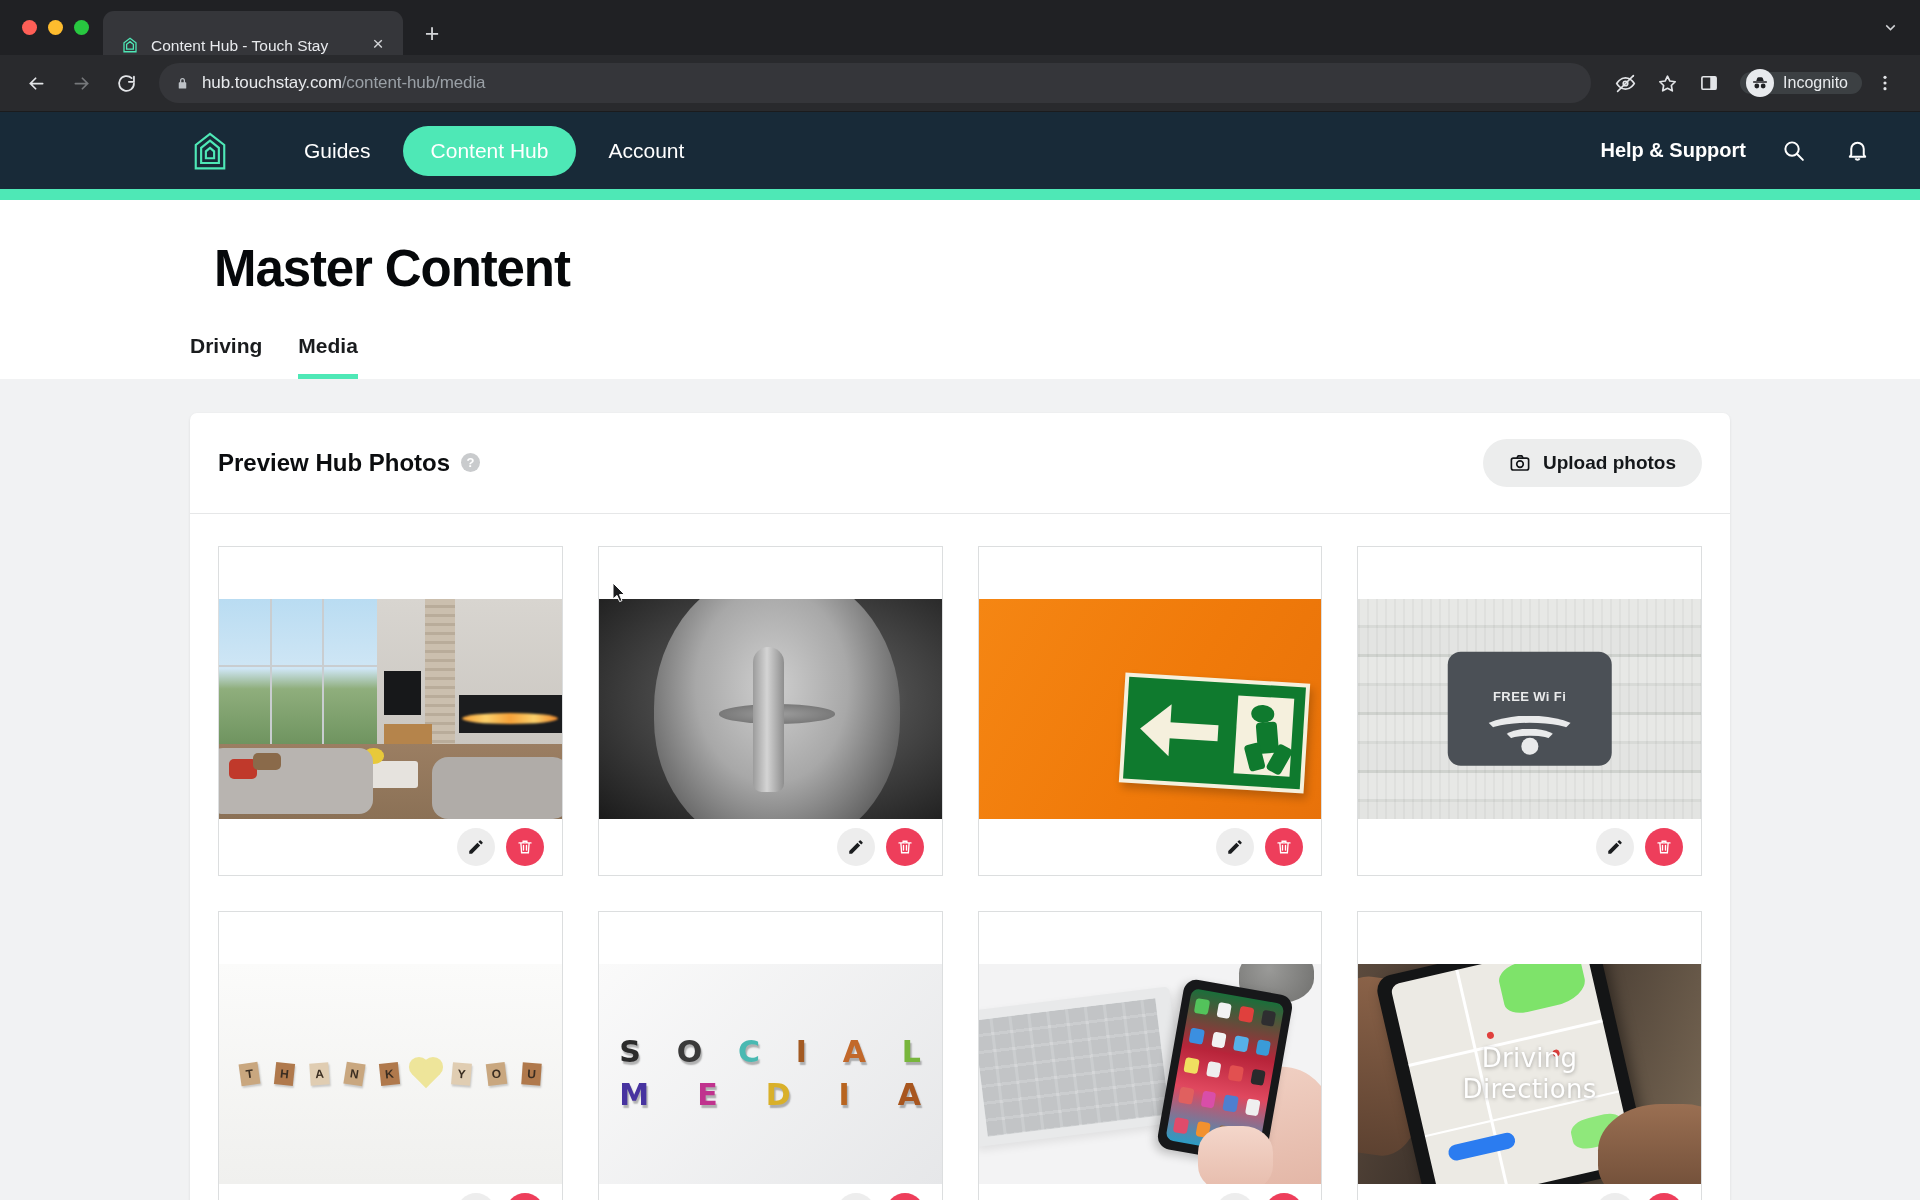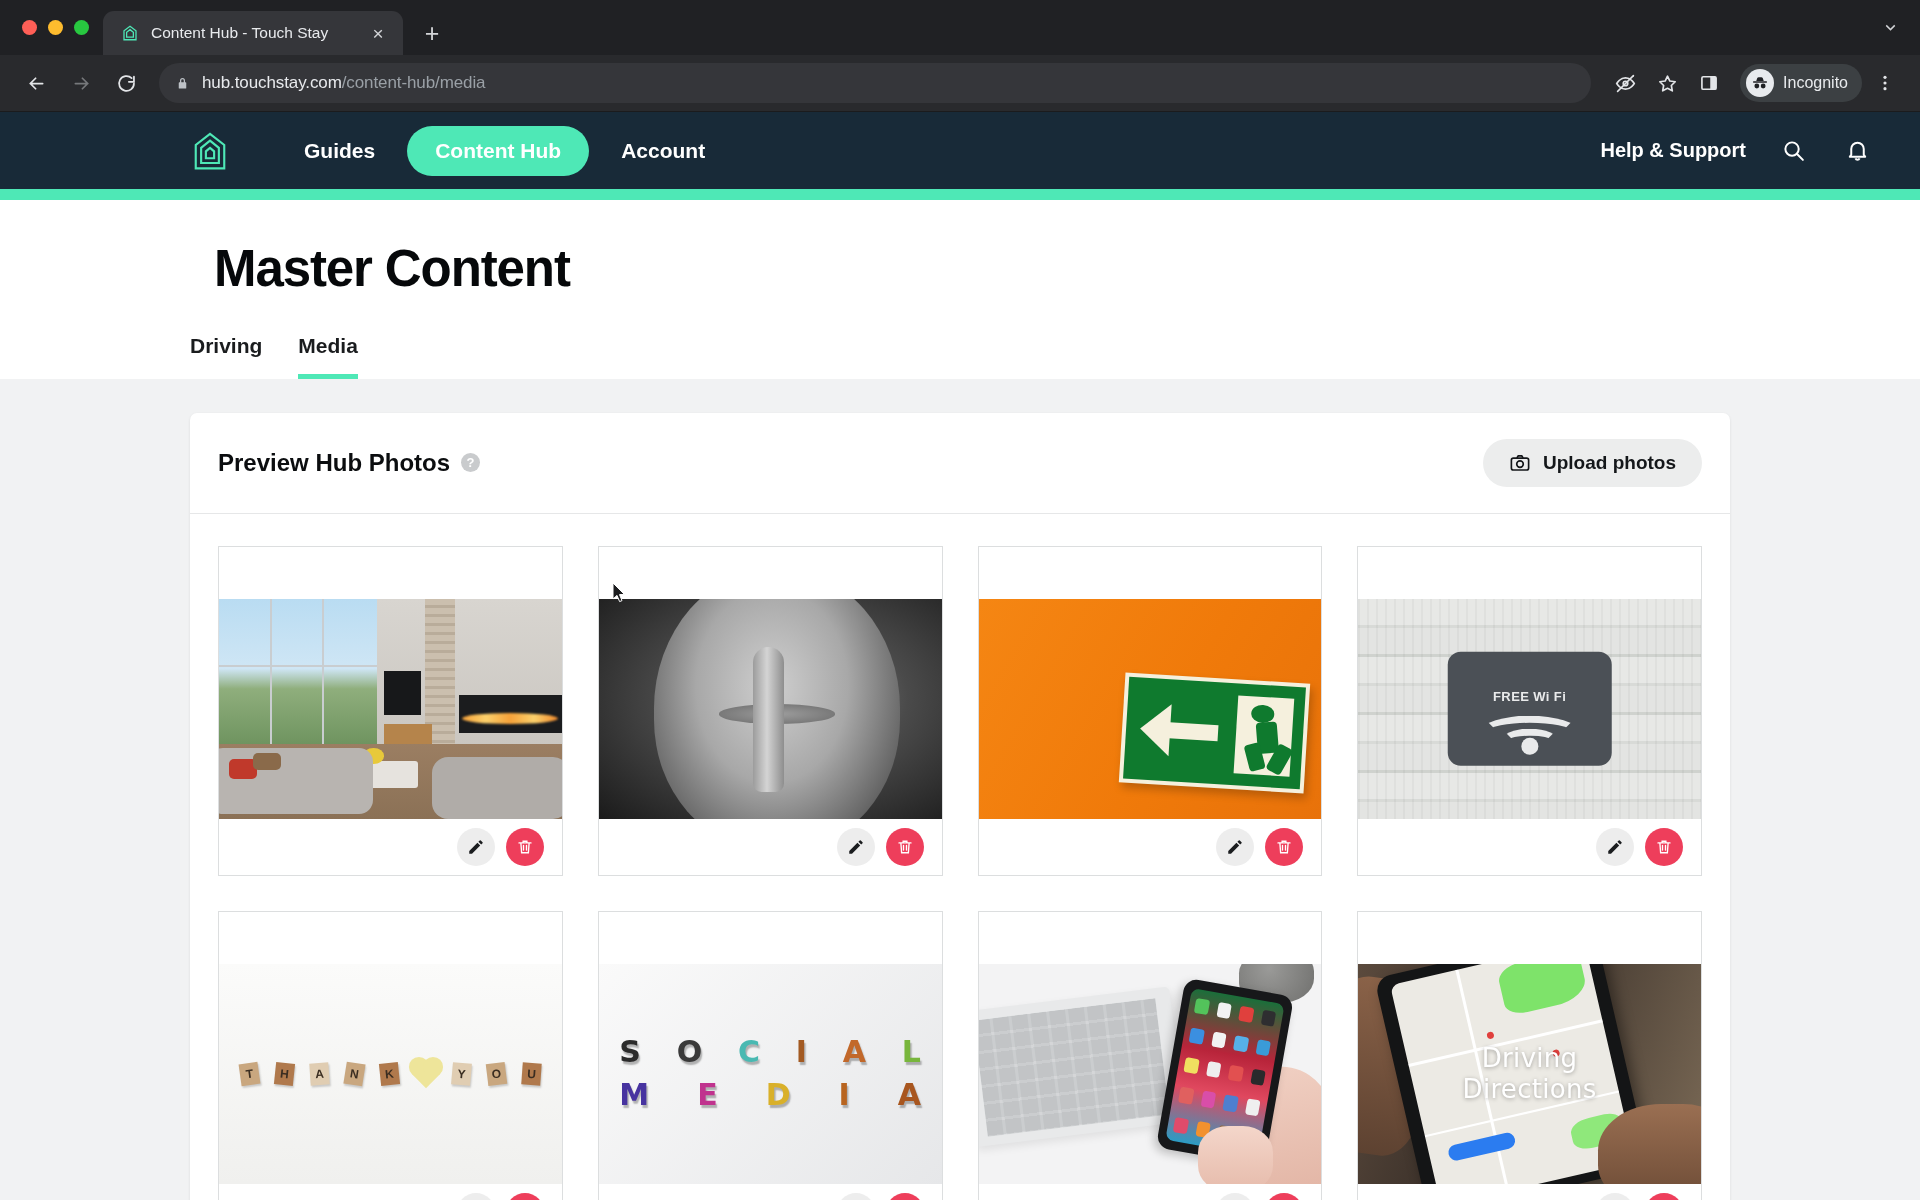--- a/index.html
+++ b/index.html
@@ -15,21 +15,21 @@
     height: 55px; background: #202124; display: flex; align-items: flex-end;
     padding-left: 18px; position: relative; flex: 0 0 55px;
   }
   .traffic { display: flex; gap: 11px; align-items: center; height: 55px; padding: 0 14px 0 4px; }
   .dot { width: 15px; height: 15px; border-radius: 50%; }
   .dot.red { background: #ff5f57; }
   .dot.yellow { background: #febc2e; }
   .dot.green { background: #28c840; }
   .tab {
     height: 44px; min-width: 300px; background: #35363a; border-radius: 11px 11px 0 0;
-    display: flex; align-items: center; gap: 11px; padding: 0 13px 0 17px; position: relative;
+    display: flex; align-items: flex-end; gap: 11px; padding: 0 13px 0 17px; position: relative;
   }
   .tab-favicon { width: 20px; height: 20px; flex: 0 0 20px; display: flex; align-items: center; justify-content: center; }
   .tab-title {
     color: #e8eaed; font-size: 15.5px; white-space: nowrap; overflow: hidden;
     text-overflow: ellipsis; flex: 1;
   }
   .tab-close {
     width: 24px; height: 24px; display: flex; align-items: center; justify-content: center;
     color: #d2d4d7; font-size: 19px; line-height: 1; border-radius: 50%; flex: 0 0 24px;
   }
@@ -57,41 +57,41 @@
     align-items: center; padding: 0 16px; gap: 12px; margin: 0 10px 0 8px;
   }
   .url-text { font-size: 17px; color: #9aa0a6; white-space: nowrap; letter-spacing: -0.1px; }
   .url-text .host { color: #e8eaed; font-weight: 500; }
   .tb-icons { display: flex; align-items: center; gap: 4px; }
   .tb-icon {
     width: 38px; height: 38px; border-radius: 50%; display: flex; align-items: center;
     justify-content: center; color: #e3e5e8;
   }
   .incognito-chip {
-    height: 38px; border-radius: 19px; background: #3c4043; display: flex; align-items: center;
+    height: 22px; border-radius: 19px; background: #3c4043; display: flex; align-items: center;
     gap: 9px; padding: 0 14px 0 6px; margin-left: 8px;
   }
   .incognito-badge {
     width: 28px; height: 28px; border-radius: 50%; background: #e8eaed; display: flex;
     align-items: center; justify-content: center; flex: 0 0 28px;
   }
   .incognito-label { color: #e8eaed; font-size: 16px; }
 
   
   .viewport { flex: 1; background: #ffffff; overflow: hidden; position: relative; }
 
   
   .appnav {
     height: 77px; background: #182a38; display: flex; align-items: center;
     padding: 0 46px 0 190px; position: relative;
   }
   .brand-logo { width: 40px; height: 44px; display: flex; align-items: center; justify-content: center; }
   .nav-links { display: flex; align-items: center; gap: 10px; margin-left: 52px; }
   .nav-link {
-    color: #ffffff; font-size: 21px; font-weight: 700; padding: 13px 22px; border-radius: 26px;
+    color: #ffffff; font-size: 21px; font-weight: 400; padding: 13px 22px; border-radius: 26px;
     white-space: nowrap;
   }
   .nav-link.active { background: #4ee8b6; color: #ffffff; padding: 13px 28px; }
   .appnav-spacer { flex: 1; }
   .nav-right { display: flex; align-items: center; gap: 30px; }
   .nav-help { color: #ffffff; font-size: 20px; font-weight: 700; white-space: nowrap; }
   .nav-icon-btn { width: 34px; height: 34px; display: flex; align-items: center; justify-content: center; color: #ffffff; }
   .accent-strip { height: 11px; background: #4ee8b6; }
 
   

